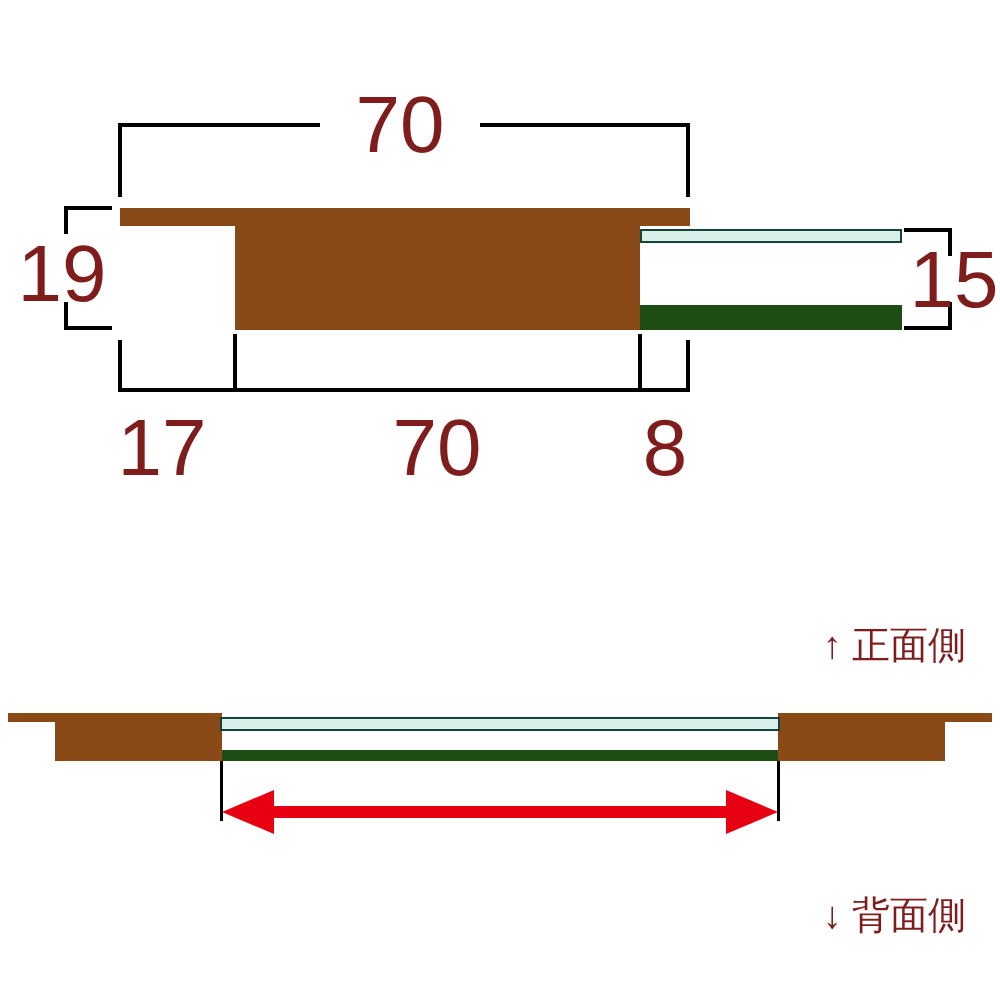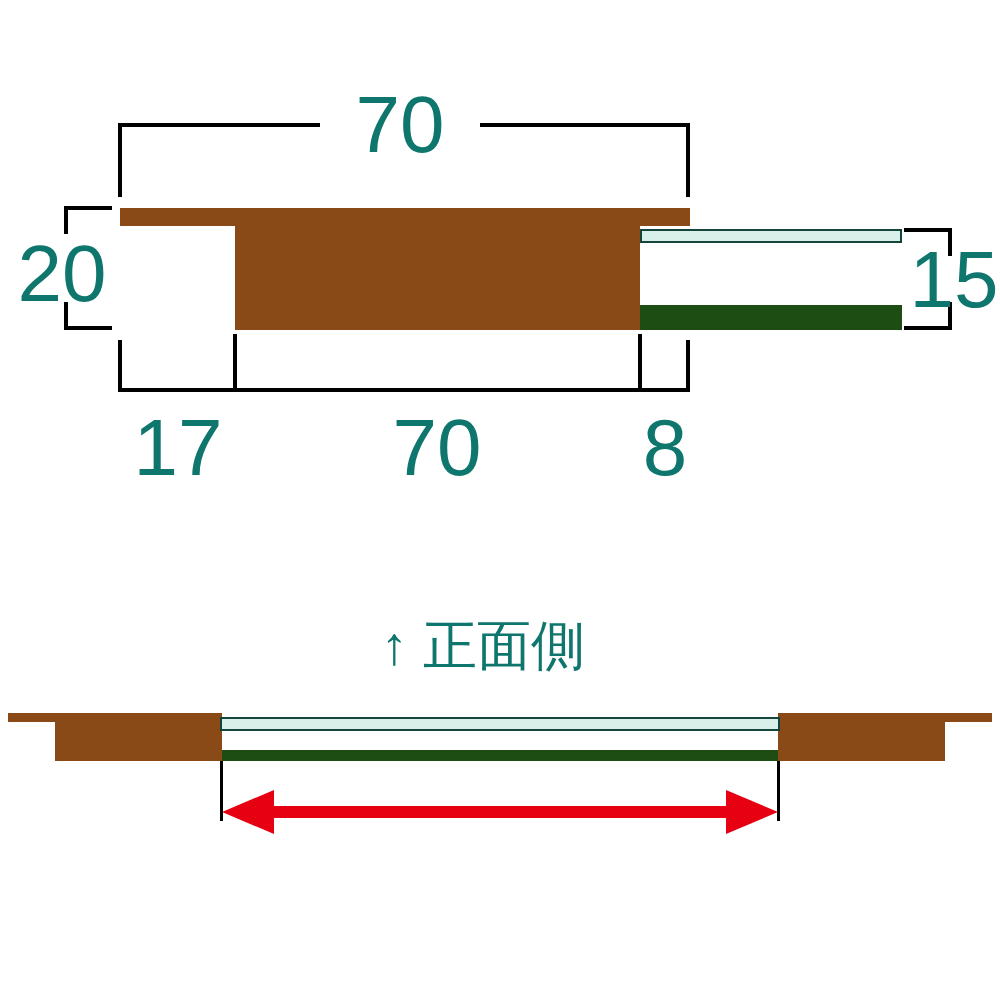--- a/index.html
+++ b/index.html
@@ -1,22 +1,22 @@
 <!DOCTYPE html>
 <html style="--wood: #8a4a18; --glass_fill: #d9efe9; --glass_border: #14443a; --backing: #1d4d12; --arrow: #e60012; --line: #000000;"><head>
 <meta charset="utf-8">
 <style>
   html,body{margin:0;padding:0;background:#ffffff;}
   *{box-sizing:border-box;}
   .canvas{position:relative;width:1000px;height:1000px;background:#fff;overflow:hidden;
-          font-family:"Liberation Sans","DejaVu Sans",sans-serif;color:#0f766e;}
+          font-family:"Liberation Sans","DejaVu Sans",sans-serif;color:#7f1d1d;}
   .line{position:absolute;background:var(--line,#000);}
   .num{position:absolute;font-size:80px;line-height:80px;text-align:center;white-space:nowrap;}
   .num-bg{background:#fff;}
-  .jp{position:absolute;font-size:54px;line-height:58px;text-align:center;white-space:nowrap;}
+  .jp{position:absolute;font-size:38px;line-height:58px;text-align:right;white-space:nowrap;}
   .wood{position:absolute;background:var(--wood,#8a4a18);}
   .glass{position:absolute;background:var(--glass_fill,#d9efe9);border:2px solid var(--glass_border,#14443a);}
   .backing{position:absolute;background:var(--backing,#1d4d12);}
   .bracket{position:absolute;}
   .arrow-bar{position:absolute;background:var(--arrow,#e60012);}
   .tri{position:absolute;width:0;height:0;}
   .tri-left{border-top:22px solid transparent;border-bottom:22px solid transparent;border-right:52px solid var(--arrow,#e60012);}
   .tri-right{border-top:22px solid transparent;border-bottom:22px solid transparent;border-left:52px solid var(--arrow,#e60012);}
   .arrow-label{position:absolute;font-size:46px;line-height:52px;text-align:center;background:#fff;white-space:nowrap;}
 </style>
@@ -31,44 +31,45 @@
   <div class="num num-bg" style="left:320px;top:85px;width:160px">70</div>
 
   <div class="wood" style="left:120px;top:208px;width:570px;height:18px"></div>
   <div class="wood" style="left:235px;top:208px;width:405px;height:122px"></div>
 
   <div class="glass" style="left:640px;top:229px;width:262px;height:14px"></div>
   <div class="backing" style="left:640px;top:305px;width:262px;height:25px"></div>
 
   <div class="bracket" style="left:64px;top:206px;width:48px;height:28px;border-top:4px solid var(--line,#000);border-left:4px solid var(--line,#000)"></div>
   <div class="bracket" style="left:64px;top:302px;width:48px;height:28px;border-bottom:4px solid var(--line,#000);border-left:4px solid var(--line,#000)"></div>
-  <div class="num" style="left:14px;top:234px;width:96px">20</div>
+  <div class="num" style="left:14px;top:234px;width:96px">19</div>
 
   <div class="bracket" style="left:904px;top:228px;width:48px;height:28px;border-top:4px solid var(--line,#000);border-right:4px solid var(--line,#000)"></div>
   <div class="bracket" style="left:904px;top:302px;width:48px;height:28px;border-bottom:4px solid var(--line,#000);border-right:4px solid var(--line,#000)"></div>
   <div class="num" style="left:906px;top:240px;width:96px">15</div>
 
   <div class="line" style="left:118px;top:340px;width:4px;height:52px"></div>
   <div class="line" style="left:233px;top:334px;width:4px;height:58px"></div>
   <div class="line" style="left:638px;top:334px;width:4px;height:58px"></div>
   <div class="line" style="left:686px;top:340px;width:4px;height:52px"></div>
   <div class="line" style="left:118px;top:388px;width:572px;height:4px"></div>
-  <div class="num" style="left:120px;top:408px;width:116px">17</div>
+  <div class="num" style="left:104px;top:408px;width:116px">17</div>
   <div class="num" style="left:379px;top:408px;width:116px">70</div>
   <div class="num" style="left:618px;top:408px;width:94px">8</div>
 
   <div class="jp" style="left:0;top:616px;width:966px">↑ 正面側</div>
 
   <div class="wood" style="left:8px;top:713px;width:214px;height:9px"></div>
   <div class="wood" style="left:55px;top:713px;width:167px;height:48px"></div>
   <div class="wood" style="left:778px;top:713px;width:214px;height:9px"></div>
   <div class="wood" style="left:778px;top:713px;width:167px;height:48px"></div>
   <div class="glass" style="left:220px;top:717px;width:560px;height:14px"></div>
   <div class="backing" style="left:222px;top:750px;width:556px;height:11px"></div>
 
   <div class="line" style="left:220px;top:761px;width:3px;height:60px"></div>
   <div class="line" style="left:777px;top:761px;width:3px;height:60px"></div>
   <div class="arrow-bar" style="left:240px;top:806px;width:520px;height:12px"></div>
   <div class="tri tri-left" style="left:222px;top:790px"></div>
   <div class="tri tri-right" style="left:726px;top:790px"></div>
 
+  <div class="jp" style="left:0;top:886px;width:966px">↓ 背面側</div>
 
 </div>
 
 </body></html>

